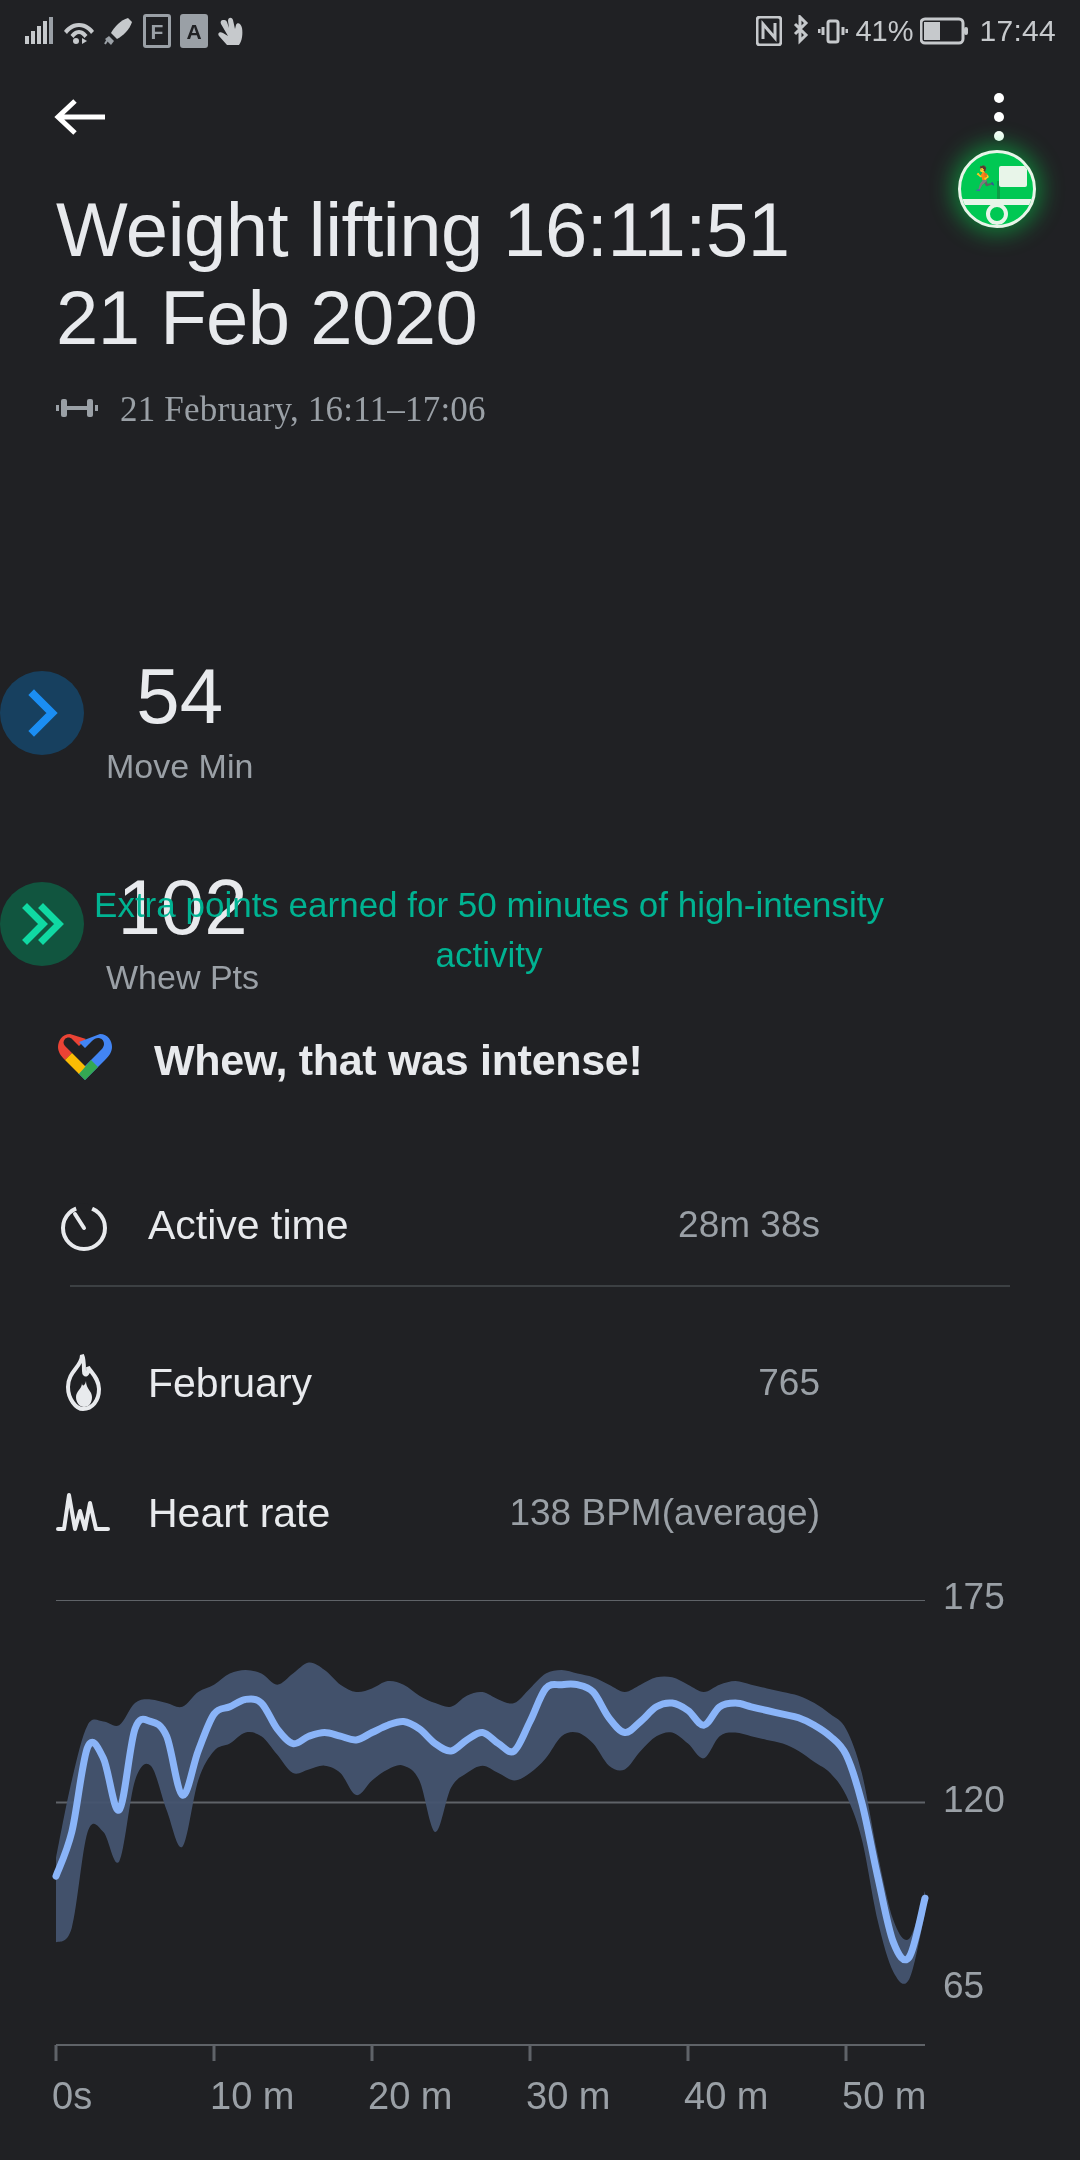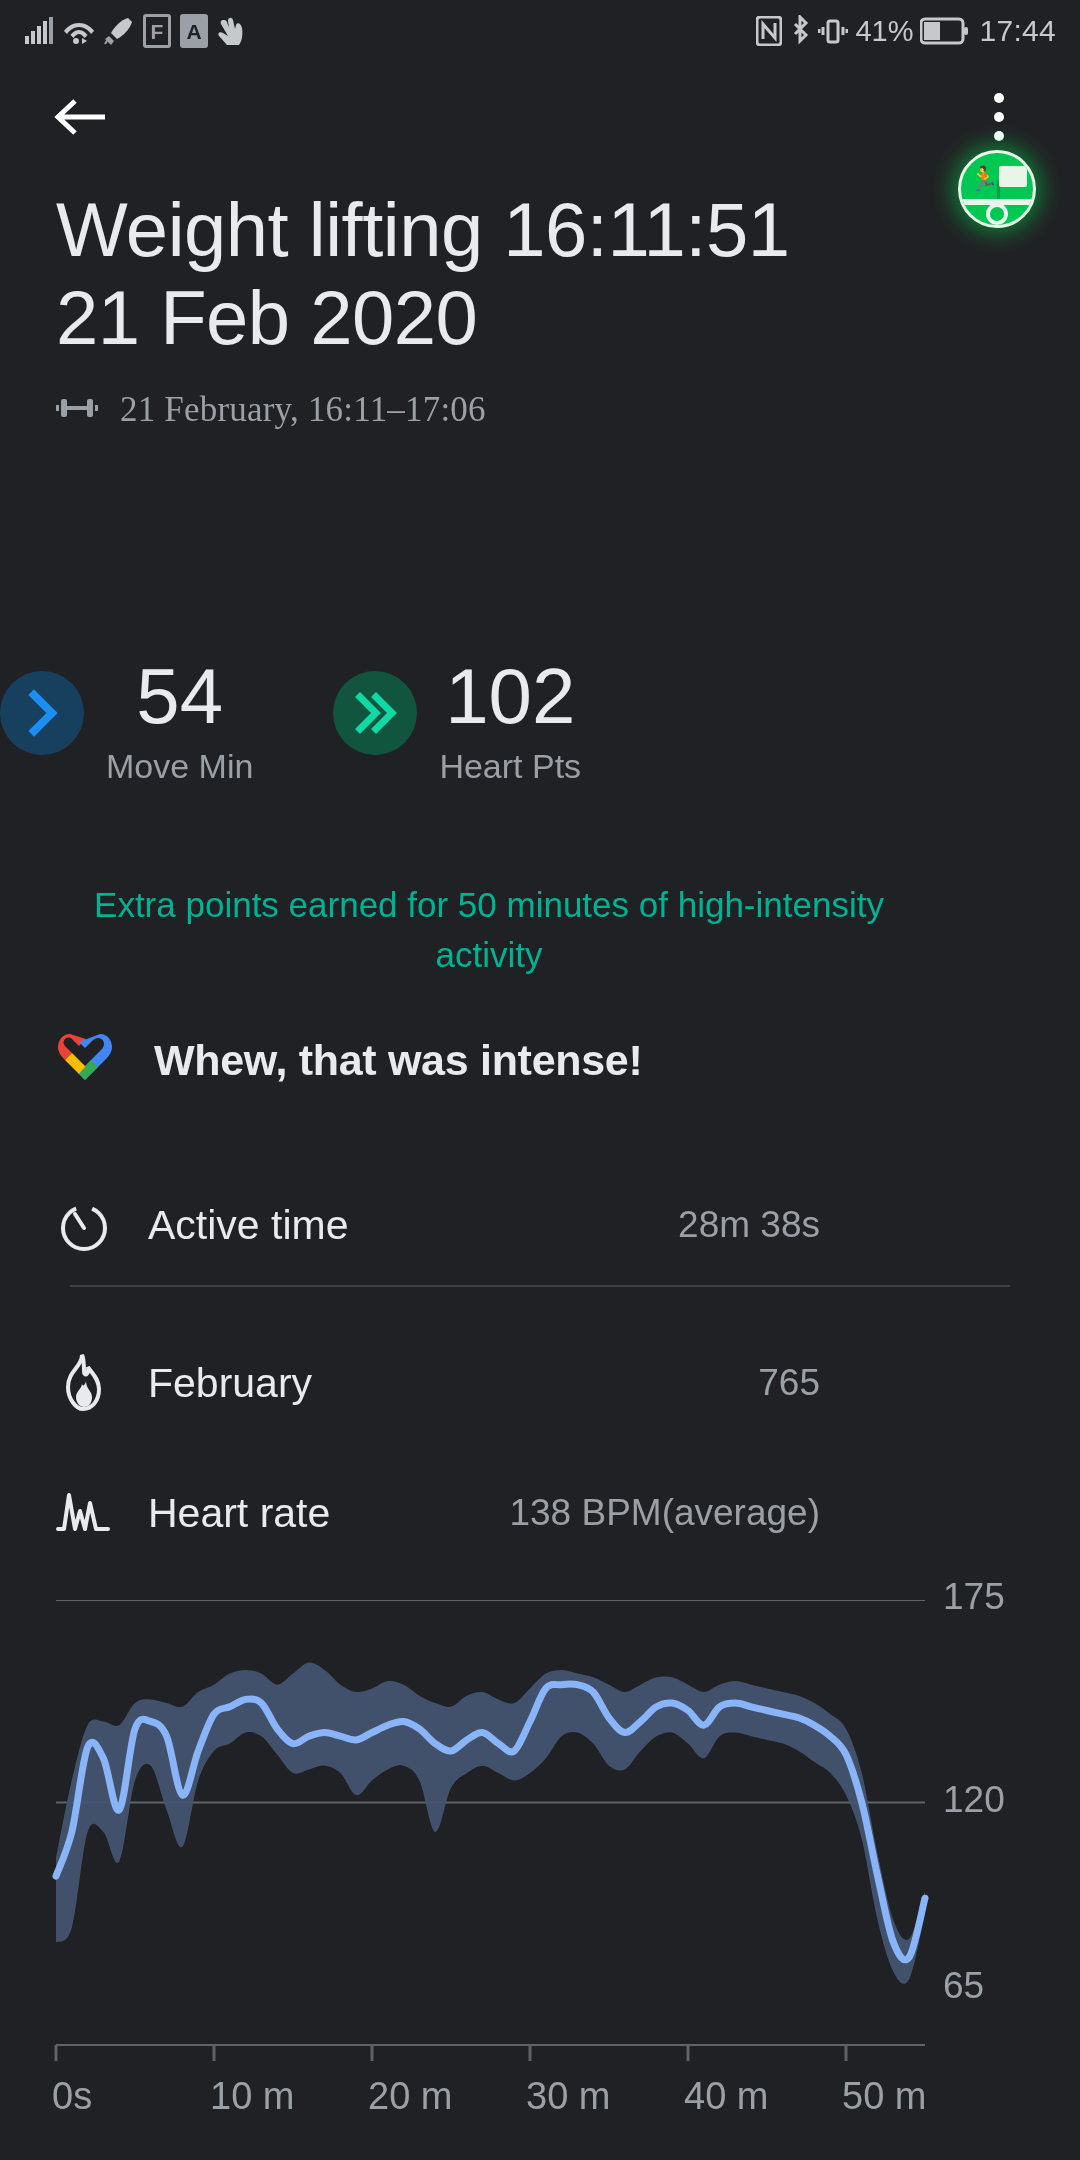--- a/index.html
+++ b/index.html
@@ -71,21 +71,21 @@
   }
   .badge-run { position:absolute; left:8px; top:12px; font-size:24px; color:#fff; }
   .badge-mail {
     position:absolute; right:6px; top:13px; width:28px; height:21px;
     background:#e8f5e9; border-radius:2px;
   }
   .badge-divider { position:absolute; left:50%; top:28px; width:3px; height:20px; background:#0a9e45; }
 
   
   .stats { position:absolute; top:655px; left:0; width:1080px;
-           display:flex; gap:80px; }
+           display:flex; gap:80px;flex-direction:column; }
   .stat { display:flex; align-items:flex-start; gap:22px; }
   .stat-icon {
     width:84px; height:84px; border-radius:50%;
     display:flex; align-items:center; justify-content:center; margin-top:16px;
   }
   .stat-icon.move { background:#17405f; }
   .stat-icon.heart { background:#11553f; }
   .stat-text { display:flex; flex-direction:column; align-items:center; }
   .stat-value { font-size:78px; line-height:82px; color:#e8eaed; font-weight:400; }
   .stat-label { font-size:34px; color:#9aa0a6; margin-top:10px; }
@@ -244,21 +244,21 @@
     </div>
     <div class="stat">
       <div class="stat-icon heart">
         <svg width="46" height="48" viewBox="0 0 46 48">
           <path d="M8 8 L24 24 L8 40" fill="none" stroke="#10d9a3" stroke-width="7" stroke-linecap="square"></path>
           <path d="M24 8 L40 24 L24 40" fill="none" stroke="#10d9a3" stroke-width="7" stroke-linecap="square"></path>
         </svg>
       </div>
       <div class="stat-text">
         <div class="stat-value">102</div>
-        <div class="stat-label">Heart Pts</div>
+        <div class="stat-label">Whew Pts</div>
       </div>
     </div>
   </div>
 
   <div class="note">Extra points earned for 50 minutes of high-intensity activity</div>
 
   <div class="intense-row">
     <span>
       <svg width="58" height="56" viewBox="0 0 58 56">
         <path d="M14 4 C6 4 2 11 2 17 C2 22 5 26 9 30 L16 23 L9 16 C7 14 7 11 9 9 C11 7 14 7 16 9 L23 16 L30 9 Z" fill="#ea4335"></path>

